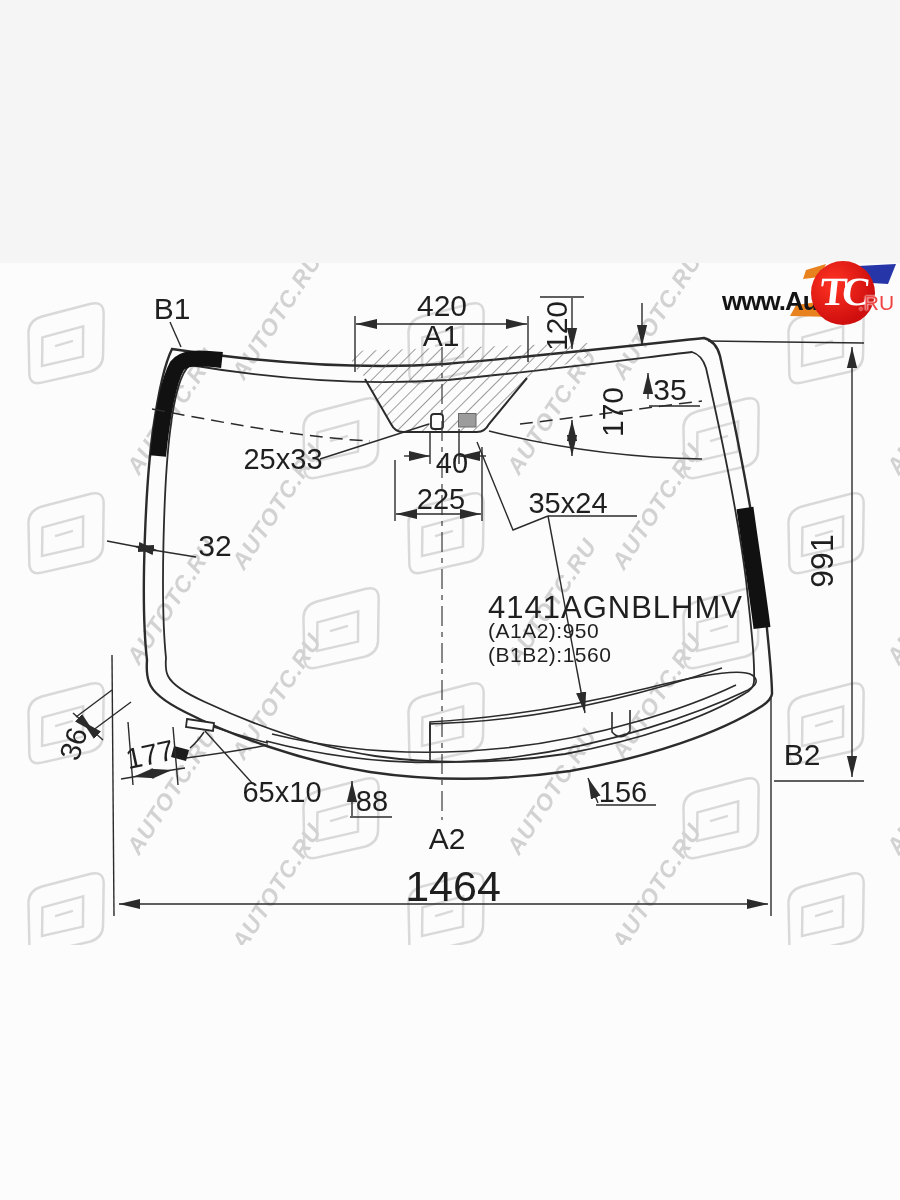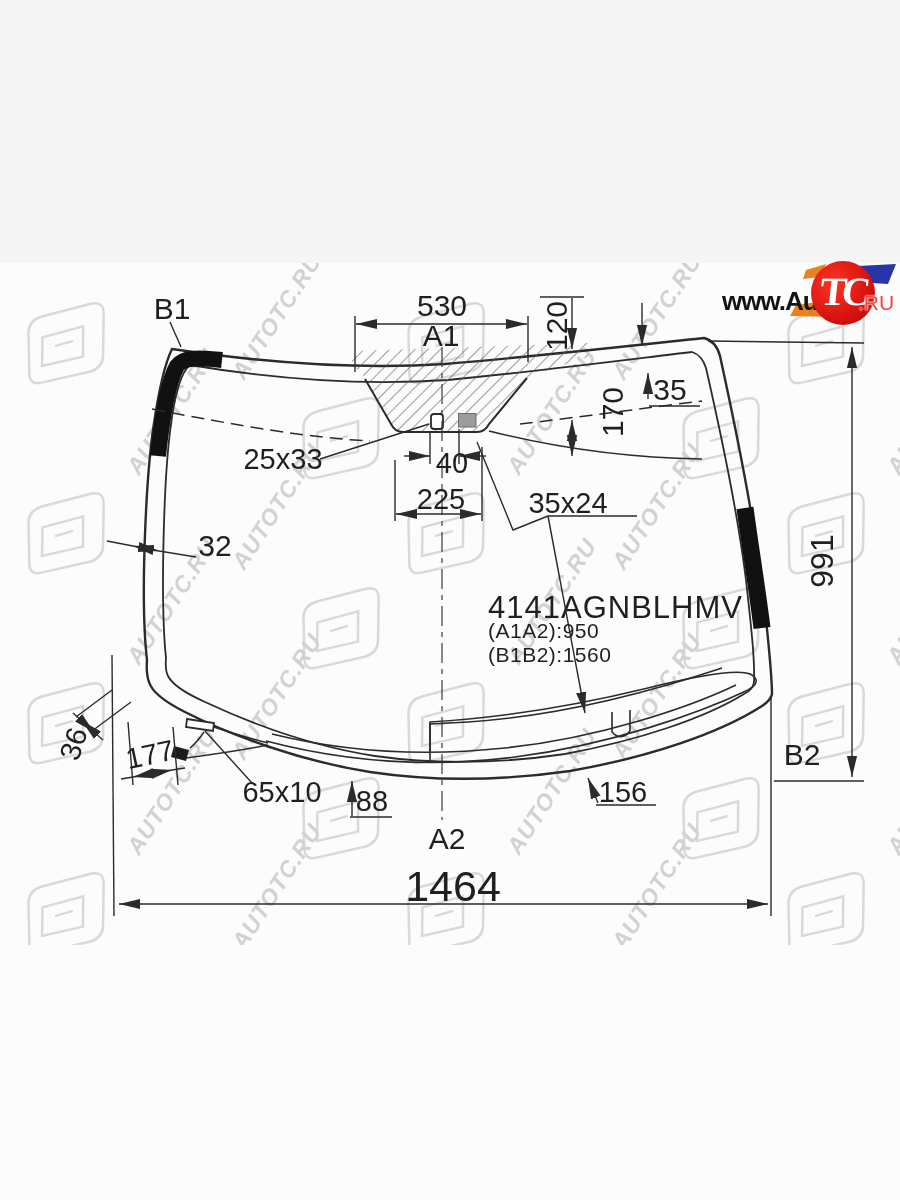--- a/index.html
+++ b/index.html
@@ -278,21 +278,21 @@
   </g>
 
   <g>
     <polygon points="806,270 826,264 820,277 803,279" fill="#e8821e"></polygon>
     <polygon points="796,305 840,299 833,317 790,316" fill="#e8821e"></polygon>
     <polygon points="858,266 896,264 888,284 855,282" fill="#2636a8"></polygon>
   </g>
 </svg>
 
 <div class="lbl" style="left:172px;top:309px">B1</div>
-<div class="lbl" style="left:442px;top:306px">530</div>
+<div class="lbl" style="left:442px;top:306px">420</div>
 <div class="lbl" style="left:441px;top:336px">A1</div>
 <div class="lbl v" style="left:557px;top:326px">120</div>
 <div class="lbl" style="left:670px;top:390px">35</div>
 <div class="lbl v" style="left:613px;top:412px">170</div>
 <div class="lbl small" style="left:283px;top:459px">25x33</div>
 <div class="lbl small" style="left:452px;top:463px">40</div>
 <div class="lbl small" style="left:441px;top:499px">225</div>
 <div class="lbl small" style="left:568px;top:503px">35x24</div>
 <div class="lbl" style="left:215px;top:546px">32</div>
 <div class="lbl v" style="left:822px;top:561px;font-size:32px">991</div>

